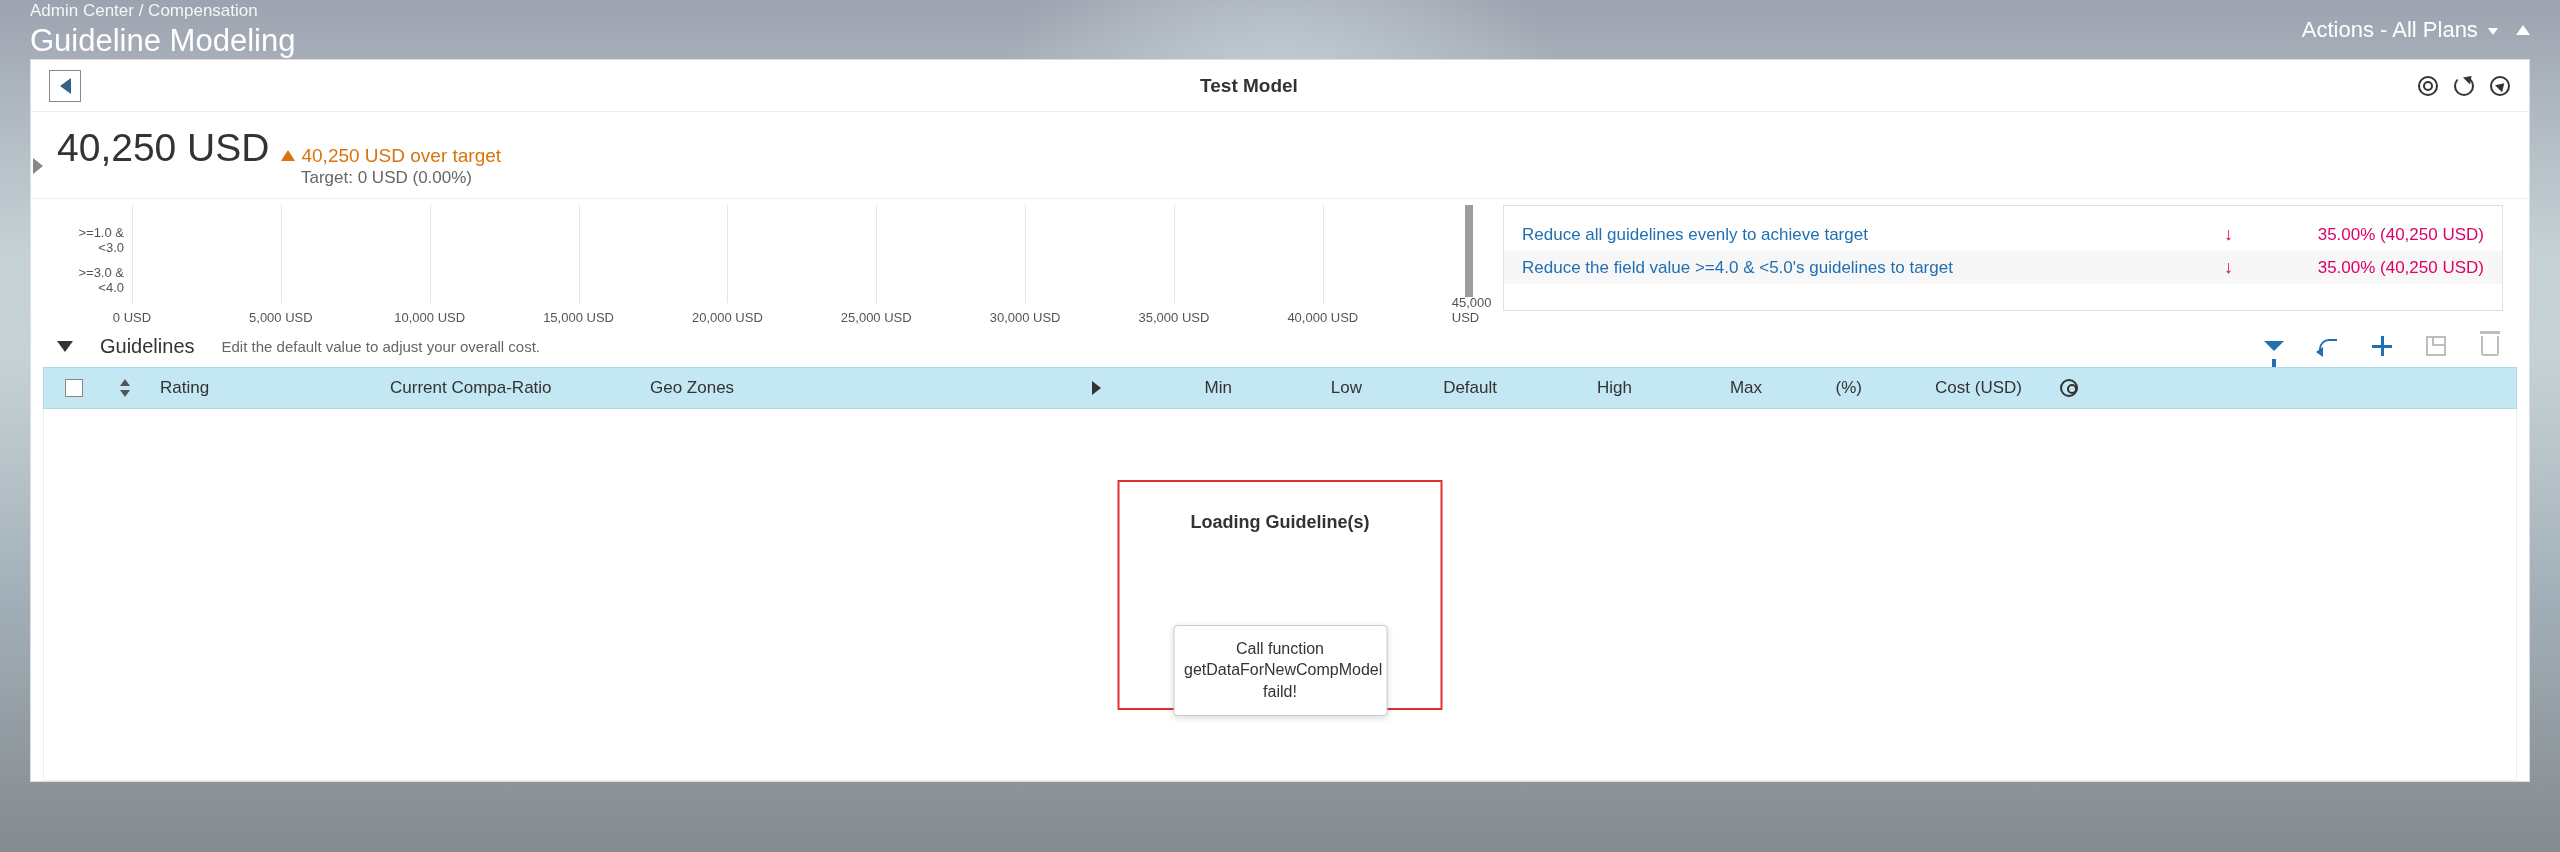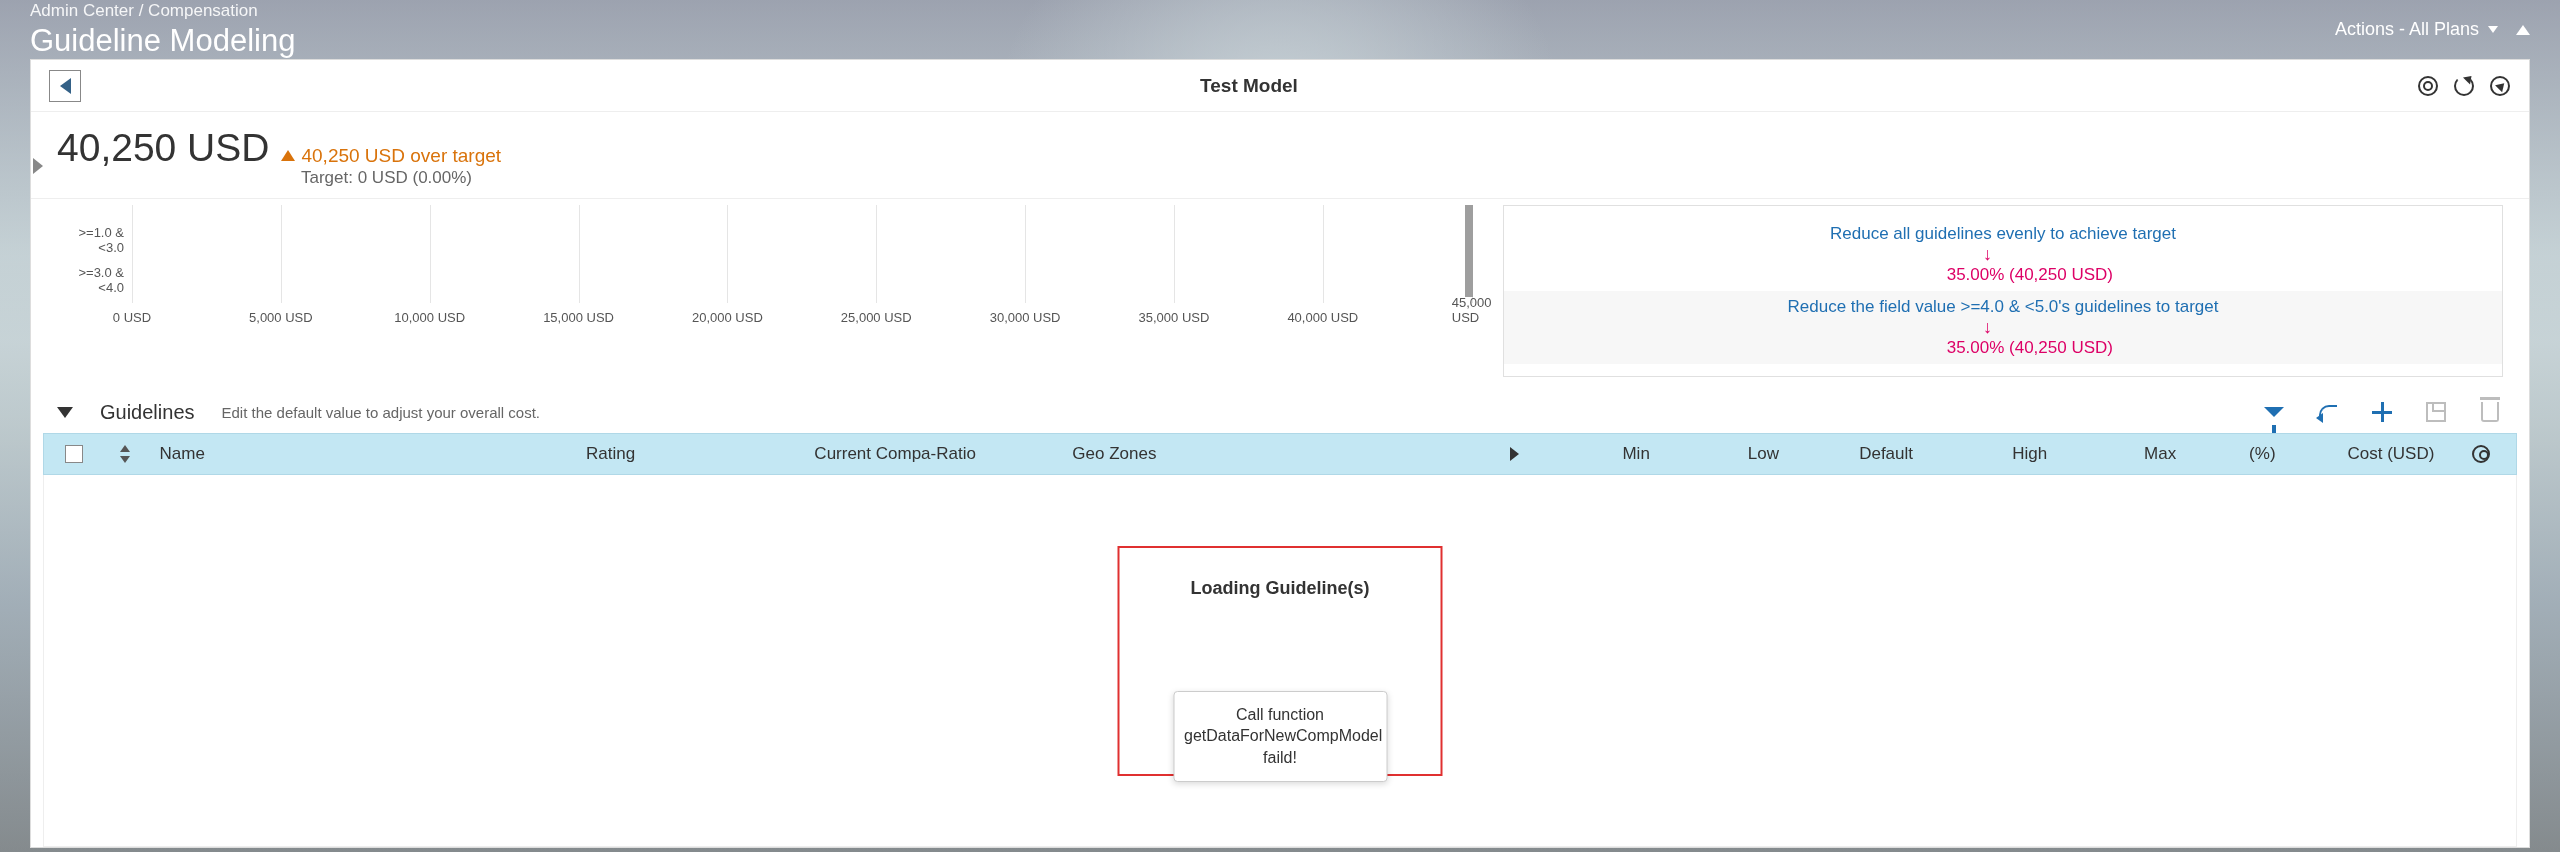--- a/index.html
+++ b/index.html
@@ -6,21 +6,21 @@
 body { width: 2560px; height: 852px; position: relative; background: #aaa; overflow: hidden; }
 .bg { position: absolute; inset: 0; background: linear-gradient(180deg, #889 0%, #cdd 30%, #bcc 50%, #9ab 70%, #888 100%); }
 .bg::before { content:""; position:absolute; inset:0; background:
   radial-gradient(ellipse 400px 300px at 1280px 100px, rgba(200,210,215,.9), transparent 70%),
   linear-gradient(180deg, rgba(170,180,190,.6) 0%, rgba(200,210,215,.7) 40%, rgba(130,140,145,.6) 100%);
 }
 .header { position: relative; height: 59px; padding: 10px 30px; display: flex; align-items: center; justify-content: space-between; color: #fff; }
 .breadcrumb { font-size: 17px; opacity: .9; }
 .page-title { font-size: 31px; font-weight: 300; margin-top: 2px; }
 .header-right { display:flex; align-items:center; gap:18px; font-size:19px; }
-.header-actions { font-size: 18px; cursor: pointer; }
+.header-actions { font-size: 22px; cursor: pointer; }
 .chev-up { width:0;height:0;border-left:7px solid transparent;border-right:7px solid transparent;border-bottom:10px solid #fff; display:inline-block; }
 .chev-dn-sm { width:0;height:0;border-left:5px solid transparent;border-right:5px solid transparent;border-top:7px solid #fff; display:inline-block; margin-left:4px; position:relative; top:-2px;}
 .card { position: relative; margin: 0 30px; background: #fff; border: 1px solid #ddd; }
 .card-header { height: 52px; display:flex; align-items:center; padding: 0 18px; border-bottom: 1px solid #eee; }
 .back-btn { width:32px; height:32px; border:1px solid #888; display:flex; align-items:center; justify-content:center; cursor:pointer; }
 .back-chev { width:0;height:0;border-top:8px solid transparent;border-bottom:8px solid transparent;border-right:11px solid #346187; }
 .model-title { flex:1; text-align:center; font-weight:bold; font-size:19px; color:#333; }
 .card-icons { display:flex; gap:14px; }
 .icon-btn { width:22px; height:22px; cursor:pointer; display:flex; align-items:center; justify-content:center; color:#333; }
 .summary-row { padding: 14px 26px 6px; display:flex; align-items:baseline; gap:12px; }
@@ -35,21 +35,21 @@
 .chart-body { display:flex; gap:30px; }
 .chart-area { flex:1; }
 .chart-plot { position:relative; height:120px; margin-left:75px; }
 .grid-line { position:absolute; top:0; bottom:22px; width:1px; background:#e5e5e5; }
 .y-label { position:absolute; left:-78px; font-size:13px; color:#555; width:70px; text-align:right; }
 .x-label { position:absolute; bottom:0; font-size:13px; color:#555; transform:translateX(-50%); }
 .chart-last-bar { position:absolute; right:0; top:0; width:8px; height:92px; background:#9e9e9e; }
 .recs { width:1000px; border:1px solid #e0e0e0; padding:12px 0; margin-bottom:14px;}
 .recs-head { display:flex; align-items:center; gap:10px; padding:0 18px 8px; color:#d9921b; font-weight:bold; font-size:18px; }
 .bulb { width:20px; height:24px; border:2px solid #d9921b; border-radius:50% 50% 45% 45%; position:relative; }
-.rec-row { display:flex; align-items:center; padding:6px 18px; font-size:17px;flex-direction:column; }
+.rec-row { display:flex; align-items:center; padding:6px 18px; font-size:17px; }
 .rec-row.alt { background:#f7f7f7; }
 .rec-text { color:#1f6fb2; flex:1; cursor:pointer; }
 .rec-arrow { color:#d06; width:40px; font-size:18px; }
 .rec-val { color:#d06; min-width:220px; text-align:right; }
 .guidelines-bar { display:flex; align-items:center; gap:27px; padding:8px 26px; font-size:17px; }
 .g-chev { width:0;height:0;border-left:8px solid transparent;border-right:8px solid transparent;border-top:11px solid #333; cursor:pointer; }
 .g-title { font-size:20px; color:#333; }
 .g-desc { font-size:15px; color:#666; }
 .g-toolbar { margin-left:auto; display:flex; gap:28px; align-items:center; }
 .tbtn { width:26px; height:26px; display:flex; align-items:center; justify-content:center; cursor:pointer; color:#444; }
@@ -216,21 +216,20 @@
     </div>
   </div>
 
   <div class="table-head">
     <div class="th check">
         <div class="checkbox"></div>
       </div>
     <div class="th sort">
         <div class="sort-ic"></div>
       </div>
-    <div class="th name">Name</div>
     <div class="th rating">Rating</div>
     <div class="th compa">Current Compa-Ratio</div>
     <div class="th geo">Geo Zones</div>
     <div class="th more">
         <div class="more-chev"></div>
       </div>
     <div class="th min">Min</div>
     <div class="th low">Low</div>
     <div class="th def">Default</div>
     <div class="th high">High</div>

